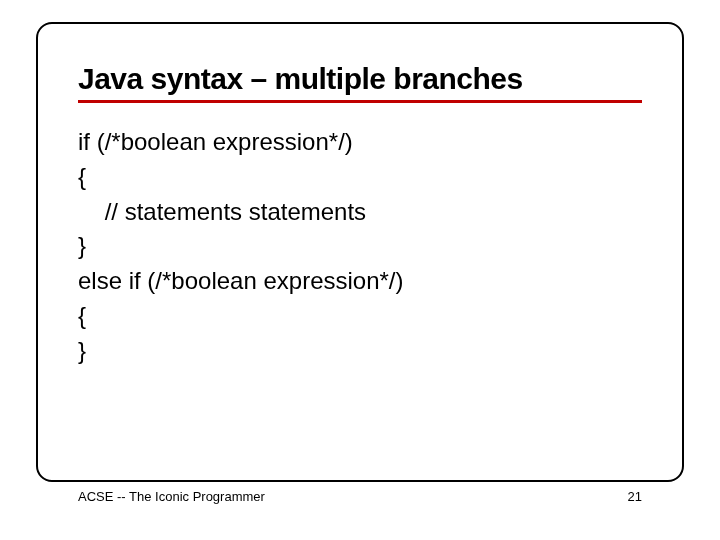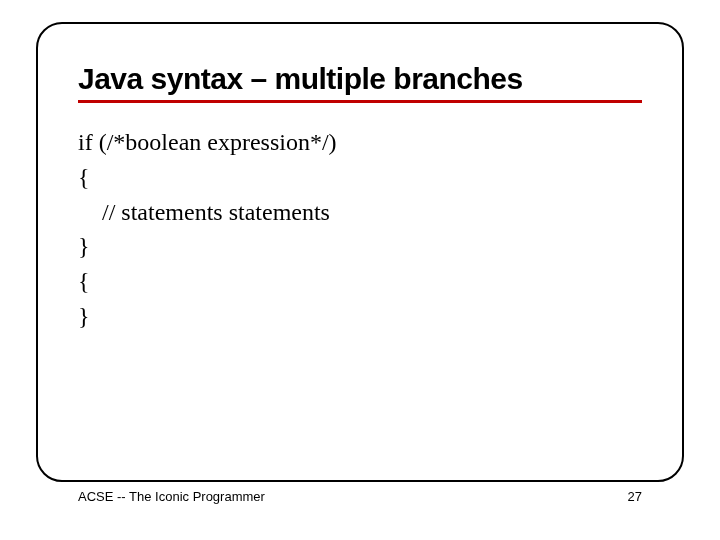--- a/index.html
+++ b/index.html
@@ -11,37 +11,37 @@
     position: relative;
     overflow: hidden;
   }
   .slide-frame {
     position: absolute;
     top: 22px;
     left: 36px;
     width: 648px;
     height: 460px;
     border: 2.5px solid #000;
-    border-radius: 26px;
+    border-radius: 16px;
     padding: 38px 40px 20px 40px;
   }
   .title {
     font-size: 30px;
     font-weight: bold;
     color: #000;
     border-bottom: 3px solid #c00000;
     padding-bottom: 4px;
     margin-bottom: 22px;
     letter-spacing: -0.5px;
   }
   .code-block {
     font-size: 24px;
     line-height: 1.45;
     color: #000;
-    font-family: Liberation Serif, serif;
+    font-family: Liberation Sans, sans-serif;
   }
   .code-line { white-space: pre; }
   .footer {
     position: absolute;
     left: 78px;
     right: 78px;
     bottom: 36px;
     display: flex;
     justify-content: space-between;
     align-items: baseline;
@@ -54,21 +54,22 @@
 <body>
 
 <div class="slide-frame">
   <h1 class="title">Java syntax – multiple branches</h1>
 
   <div class="code-block">
     <div class="code-line">if (/*boolean expression*/)</div>
     <div class="code-line">{</div>
     <div class="code-line">    // statements statements</div>
     <div class="code-line">}</div>
+    <div class="code-line">else if (/*boolean expression*/)</div>
     <div class="code-line">{</div>
     <div class="code-line">}</div>
   </div>
 </div>
 
 <div class="footer">
   <span>ACSE -- The Iconic Programmer</span>
-  <span>27</span>
+  <span>21</span>
 </div>
 
 </body></html>

